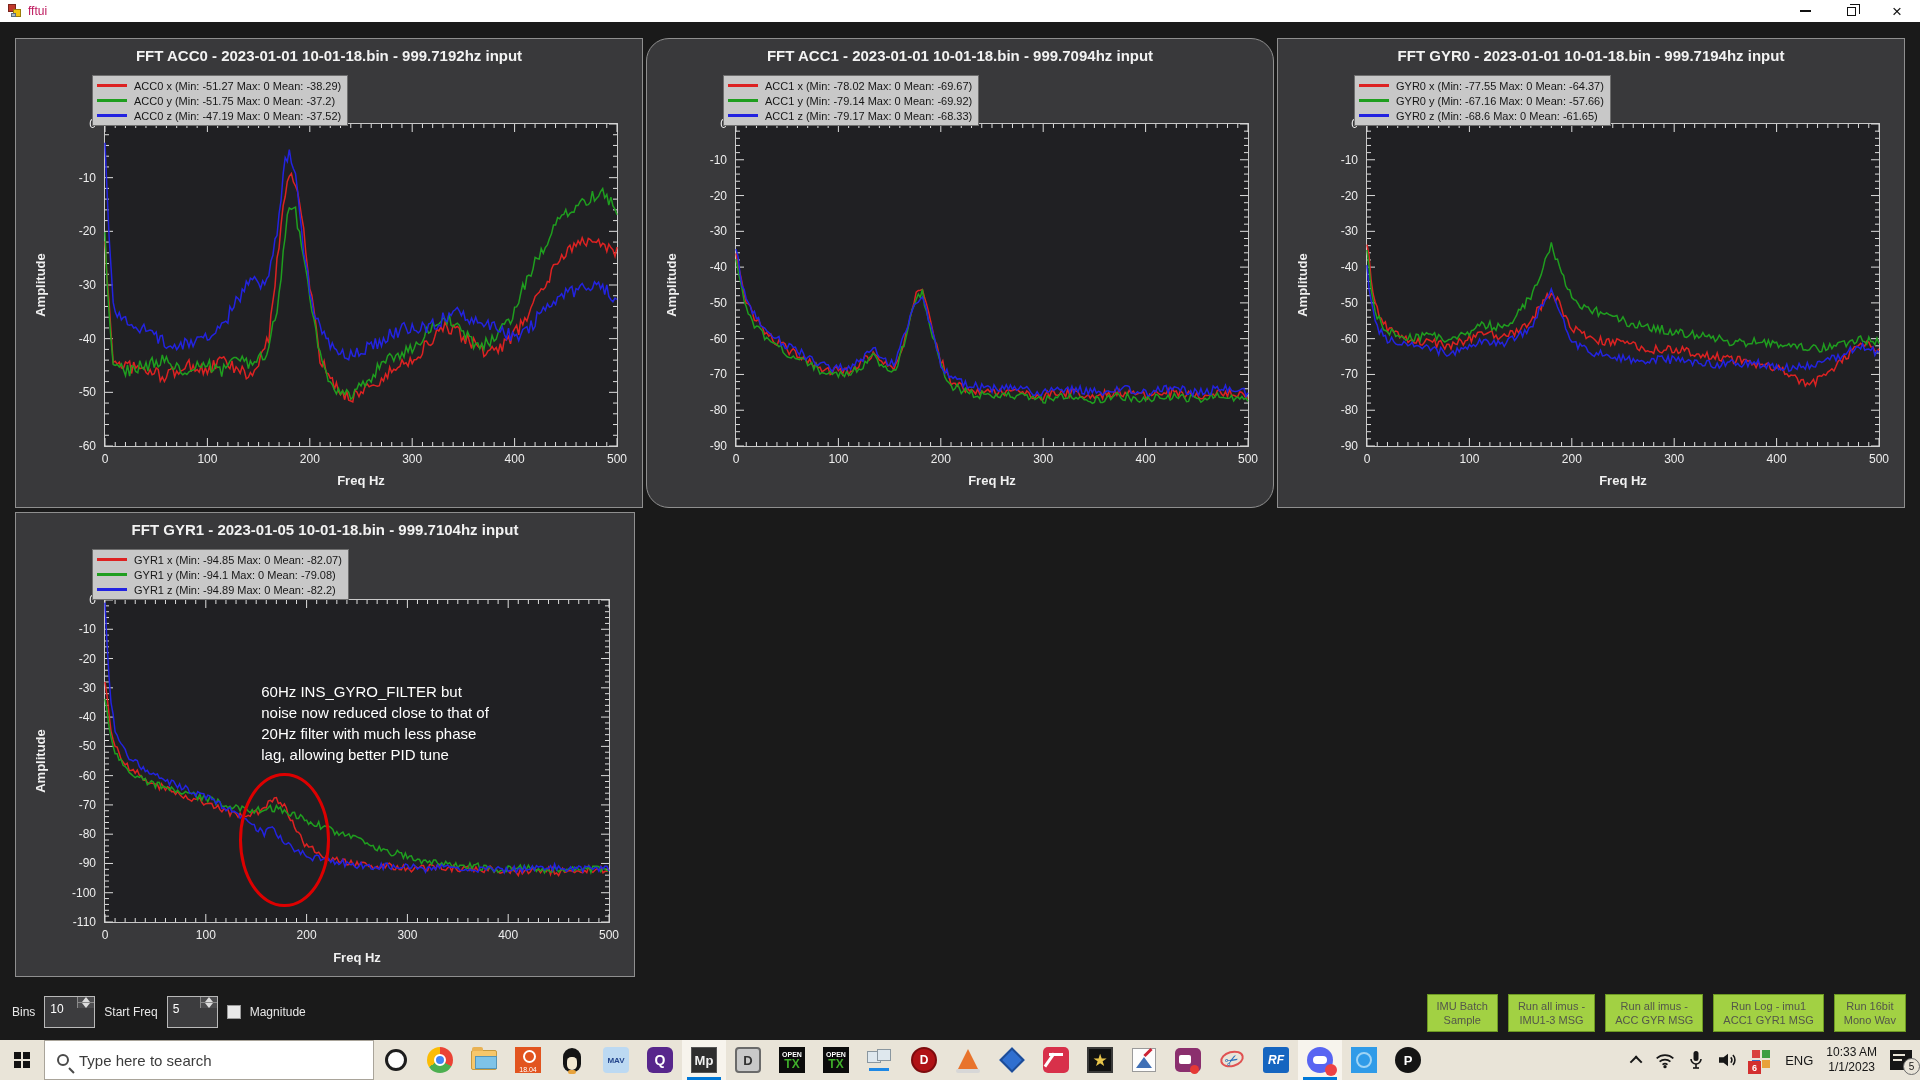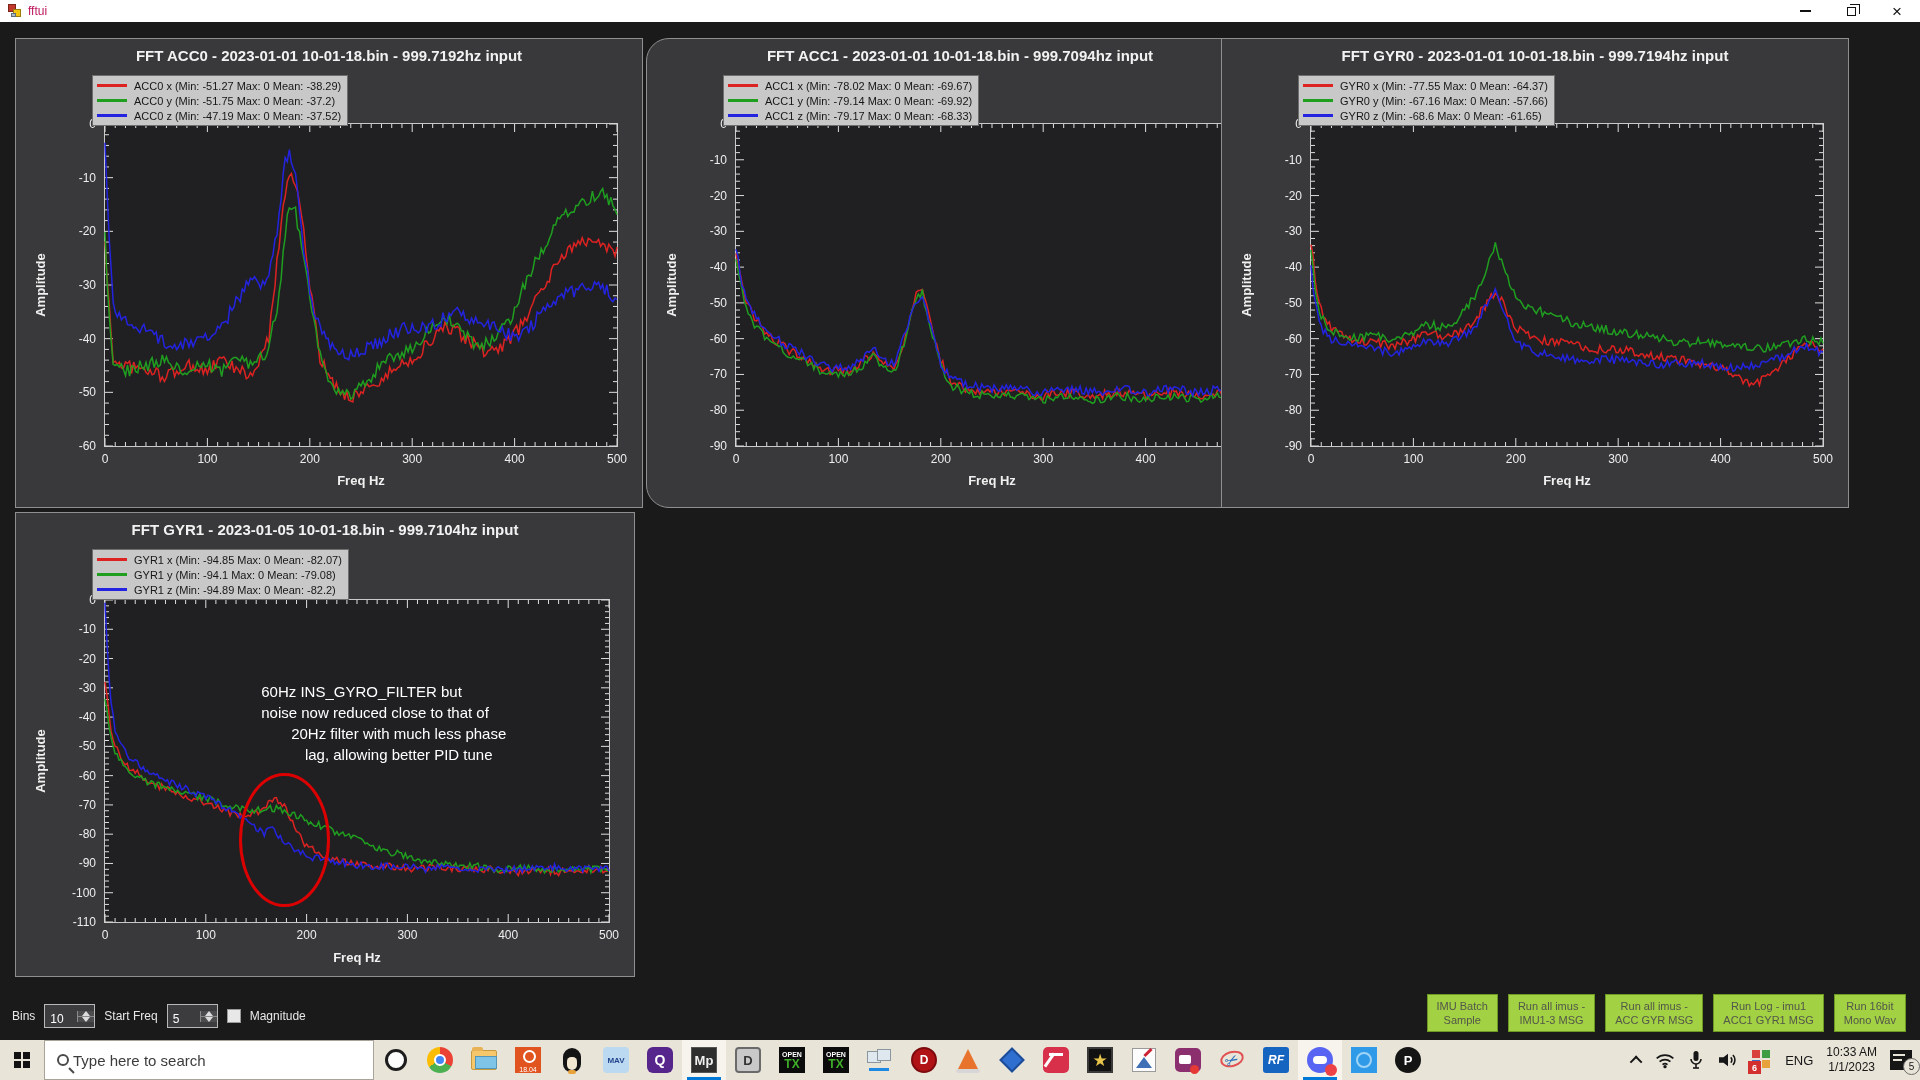--- a/index.html
+++ b/index.html
@@ -19,21 +19,21 @@
   .ic-min { width:11px; height:2px; background:#111; }
   .ic-restore { width:9px; height:9px; border:1px solid #111; position:relative; background:#fff; }
   .ic-restore::before { content:''; position:absolute; left:2px; top:-4px; width:9px; height:9px; border:1px solid #111; border-bottom:none; border-left:none; }
   .ic-close { font-size:17px; color:#111; line-height:1; }
 
   
   .app { position:absolute; top:22px; left:0; width:1920px; height:1018px; background:#1a1a1a; }
 
   .panel { position:absolute; background:#39393b; border:1px solid #8f8f8f; }
   .panel-a { width:628px; height:470px; top:16px; }
-  #panel-0 { left:15px; } #panel-1 { left:646px;border-radius:23px; } #panel-2 { left:1221px;text-decoration:underline; }
+  #panel-0 { left:15px; } #panel-1 { left:646px;border-radius:23px; } #panel-2 { left:1277px;text-decoration:underline; }
   #panel-3 { left:15px; top:490px; width:620px; height:465px; }
 
   .ptitle { position:absolute; top:8px; left:0; width:100%; text-align:center;
             color:#f2f2f2; font-weight:bold; font-size:15px; }
   .legend { position:absolute; left:76px; top:36px; background:#c8c8c8; border:1px solid #6e6e6e;
             padding:2px 6px 2px 4px; z-index:3; }
   .legend-row { display:flex; align-items:center; gap:7px; height:15px; }
   .legend-row .swatch { width:30px; height:3px; background:#888; }
   .legend-row .ltext { font-size:11px; color:#161616; white-space:nowrap; }
 
@@ -43,27 +43,27 @@
   .plot svg { position:absolute; left:0; top:0; overflow:visible; }
   .ylabel-wrap { position:absolute; left:14px; top:84px; height:324px; width:20px; }
   #panel-3 .ylabel-wrap { top:86px; }
   .ylabel-wrap span { position:absolute; left:10px; top:162px; transform:translate(-50%,-50%) rotate(-90deg);
             white-space:nowrap; color:#f0f0f0; font-weight:bold; font-size:13px; }
   .xlabel { position:absolute; top:434px; left:88px; width:514px; text-align:center;
             color:#f0f0f0; font-weight:bold; font-size:13px; }
   #panel-3 .xlabel { top:437px; width:506px; }
 
   .ann { position:absolute; left:31%; top:25%; width:275px; font-size:15px; line-height:21px; z-index:4; }
-  .ann div:nth-child(3), .ann div:nth-child(4) { text-align:center; }
+  .ann div:nth-child(3), .ann div:nth-child(4) { }
   .ellipse { position:absolute; border:3px solid #dd0000; border-radius:50%; z-index:3; }
 
   
   .ctrl-left { position:absolute; left:12px; bottom:12px; display:flex; align-items:center; gap:9px;
                color:#e8e8e8; font-size:12px; }
-  .spin { display:flex; border:1px solid #b9b9b9; background:#3c3c3e; height:24px; align-items:center; }
+  .spin { display:flex; border:1px solid #b9b9b9; background:#3c3c3e; height:32px; align-items:flex-start; }
   .spin .val { width:32px; color:#fff; font-size:12px; padding:5px 0 0 5px; }
   .spin .btns { display:flex; flex-direction:column; width:17px; border-left:1px solid #8a8a8a; }
   .spin .btns > div { flex:1; background:#4c4c4e; display:flex; align-items:center; justify-content:center; }
   .spin .btns > div:first-child { border-bottom:1px solid #8a8a8a; }
   .tri-up { width:0; height:0; border-left:4px solid transparent; border-right:4px solid transparent; border-bottom:5px solid #ddd; }
   .tri-dn { width:0; height:0; border-left:4px solid transparent; border-right:4px solid transparent; border-top:5px solid #ddd; }
   .chk { width:14px; height:14px; background:#e8e8e8; border:1px solid #9a9a9a; }
 
   .actions { position:absolute; right:14px; bottom:8px; display:flex; gap:10px; }
   .abtn { background:#a2d143; border:1px solid #6d9a22; color:#53564a; font-size:11px;
@@ -72,21 +72,21 @@
   
   .taskbar { position:absolute; left:0; bottom:0; width:1920px; height:40px; background:#e9e4d8;
              display:flex; align-items:center; }
   .tslot { width:44px; height:40px; display:flex; align-items:center; justify-content:center;
            position:relative; flex:none; }
   .tslot.active { background:#f7f4ed;text-align:center; }
   .tslot.active::after { content:''; position:absolute; left:5px; right:5px; bottom:0; height:3px; background:#0078d7; }
   .winlogo { width:17px; height:17px; display:grid; grid-template-columns:7px 7px; grid-template-rows:7px 7px; gap:2px; }
   .winlogo div { background:#121212; }
   .searchbox { width:330px; height:40px; background:#ffffff; border:1px solid #a9a49a;
-               display:flex; align-items:center; gap:4px; padding-left:12px; flex:none; }
+               display:flex; align-items:center; gap:10px; padding-left:12px; flex:none; }
   .mag { width:12px; height:12px; border:2px solid #4a4a4a; border-radius:50%; position:relative; flex:none; }
   .mag::after { content:''; position:absolute; left:10px; top:11px; width:7px; height:2px; background:#4a4a4a;
                 transform:rotate(45deg); transform-origin:left center; }
   .searchtext { font-size:15px; color:#3c3c3c; }
 
   .icn { display:flex; align-items:center; justify-content:center; }
   .circle-ring { width:22px; height:22px; border:3px solid #1d1d1d; border-radius:50%; background:#fdfdfd; }
   .chrome { width:26px; height:26px; border-radius:50%;
             background:conic-gradient(#ea4335 0 33%, #4caf50 33% 66%, #fbbc05 66% 100%); position:relative; }
   .chrome::after { content:''; position:absolute; left:7px; top:7px; width:12px; height:12px; border-radius:50%;

